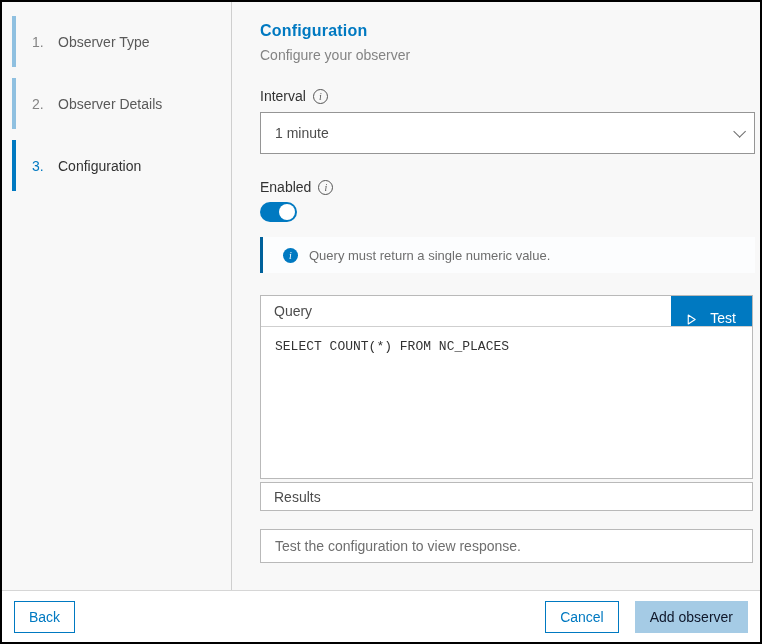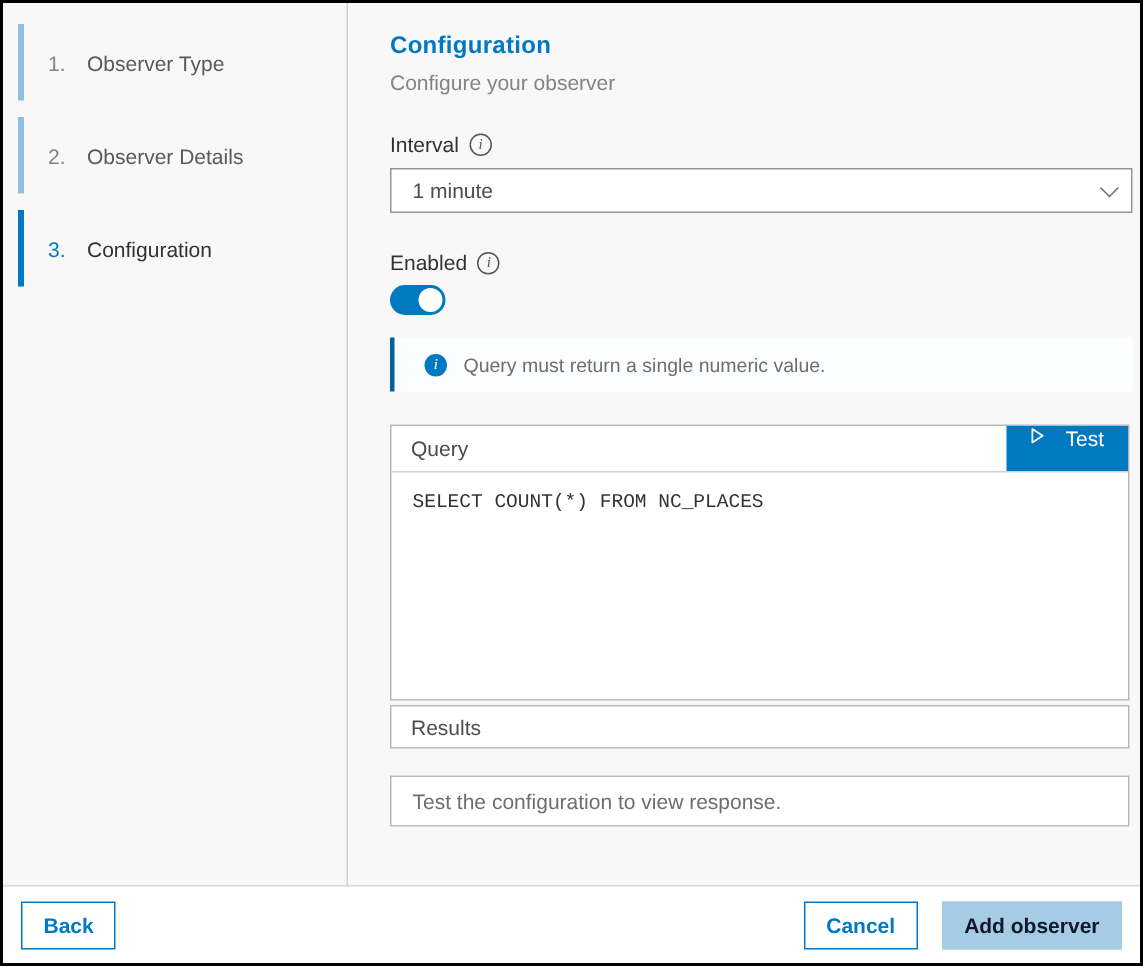--- a/index.html
+++ b/index.html
@@ -59,21 +59,21 @@
     display: flex; align-items: center; gap: 7px;
   }
   .info-icon {
     width: 15px; height: 15px; border: 1px solid #555; border-radius: 50%;
     display: inline-flex; align-items: center; justify-content: center;
     font-size: 10px; color: #555; font-family: "Liberation Serif", serif;
     font-style: italic; cursor: pointer; flex: 0 0 15px;
   }
 
   .select {
-    margin-top: 8px; height: 30px; background: #fff;
+    margin-top: 8px; height: 42px; background: #fff;
     border: 1px solid #959595;
     display: flex; align-items: center;
     padding: 0 12px 0 14px; cursor: pointer;
   }
   .select .value { font-size: 14px; color: #4c4c4c; }
   .select .chev {
     margin-left: auto; width: 9px; height: 9px;
     border-right: 1px solid #6e6e6e; border-bottom: 1px solid #6e6e6e;
     transform: rotate(45deg) translateY(-3px);
   }
@@ -110,21 +110,21 @@
     height: 31px; display: flex; align-items: stretch;
     border-bottom: 1px solid #cfcfcf;
   }
   .q-header .q-title {
     font-size: 14px; color: #4c4c4c;
     display: flex; align-items: center; padding-left: 13px;
   }
   .test-btn {
     margin-left: auto; background: #0079c1; color: #fff;
     border: none; font-size: 14px; font-family: "Liberation Sans", sans-serif;
-    display: flex; align-items: flex-start; gap: 12px;
+    display: flex; align-items: flex-end; gap: 12px;
     padding: 0 16px 0 14px; cursor: pointer;
   }
   .q-editor {
     height: 151px; padding: 12px 14px;
     font-family: "Liberation Mono", monospace;
     font-size: 13px; color: #323232; white-space: pre;
     cursor: text;
   }
   .r-header {
     margin-top: 3px; height: 29px;
@@ -139,21 +139,21 @@
 
   
   .footer {
     flex: 0 0 52px; background: #fff;
     border-top: 1px solid #d6d6d6;
     display: flex; align-items: center;
     padding: 0 12px;
   }
   .btn {
     height: 32px; font-size: 14px; font-family: "Liberation Sans", sans-serif;
-    padding: 0 14px; cursor: pointer; border-radius: 0; font-weight: bold;
+    padding: 0 14px; cursor: pointer; border-radius: 0;
   }
   .btn.outline { background: #fff; border: 1px solid #0079c1; color: #0079c1; }
   .btn.disabled { background: #a5cbe5; border: 1px solid #a5cbe5; color: #0f172a; margin-left: 16px; cursor: default; }
   .footer .spacer { flex: 1 1 auto; }
 </style>
 </head>
 <body>
 
 <div class="dialog">
 

